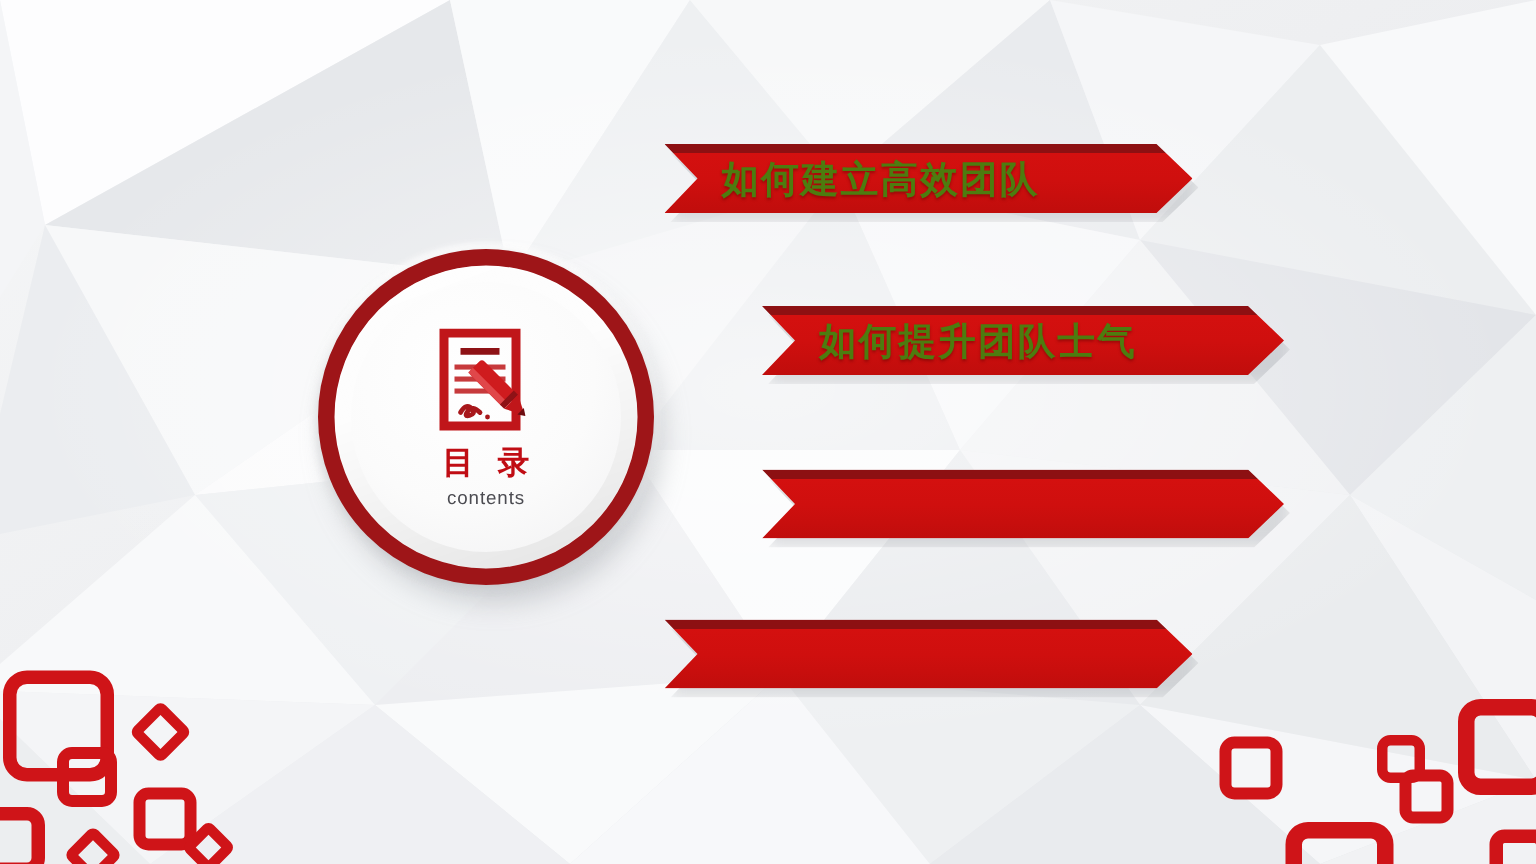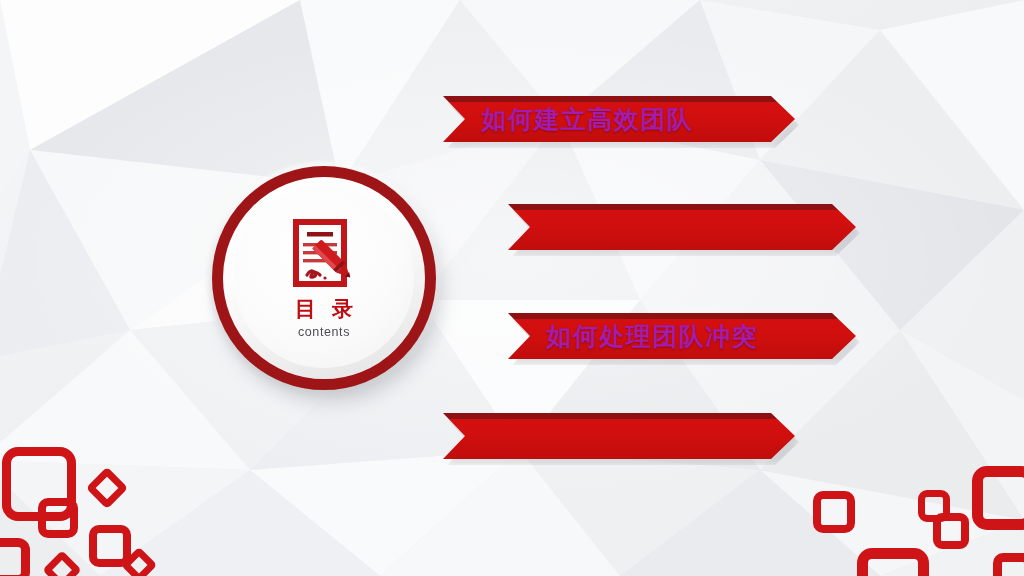--- a/index.html
+++ b/index.html
@@ -144,21 +144,21 @@
     top: 6px;
     right: -4px;
     bottom: -6px;
     -webkit-clip-path: polygon(0% 0%, calc(100% - 24px) 0%, 100% 50%, calc(100% - 24px) 100%, 0% 100%, 22px 50%);
             clip-path: polygon(0% 0%, calc(100% - 24px) 0%, 100% 50%, calc(100% - 24px) 100%, 0% 100%, 22px 50%);
     background: rgba(140,145,152,0.28);
     filter: blur(5px);
   }
   .banner-label {
     position: relative;
-    color: #a21caf;
+    color: #4d7c0f;
     font-size: 25px;
     font-weight: bold;
     letter-spacing: 1.5px;
     white-space: nowrap;
     margin-left: 38px;
     text-shadow: 0 1px 2px rgba(90,0,0,0.45);
   }
 </style>
 </head>
 <body>
@@ -271,25 +271,25 @@
 
   <div id="banner-host">
       <div class="banner" style="left: 443px; top: 96px; width: 352px;">
         <div class="banner-shadow"></div>
         <div class="banner-shape"></div>
         <div class="banner-label">如何建立高效团队</div>
       </div>
       <div class="banner" style="left: 508px; top: 204px; width: 348px;">
         <div class="banner-shadow"></div>
         <div class="banner-shape"></div>
+        <div class="banner-label">如何提升团队士气</div>
       </div>
       <div class="banner" style="left: 508px; top: 313px; width: 348px;">
         <div class="banner-shadow"></div>
         <div class="banner-shape"></div>
-        <div class="banner-label">如何处理团队冲突</div>
       </div>
       <div class="banner" style="left: 443px; top: 413px; width: 352px;">
         <div class="banner-shadow"></div>
         <div class="banner-shape"></div>
       </div>
     </div>
 
 </div>
 
 </body></html>

